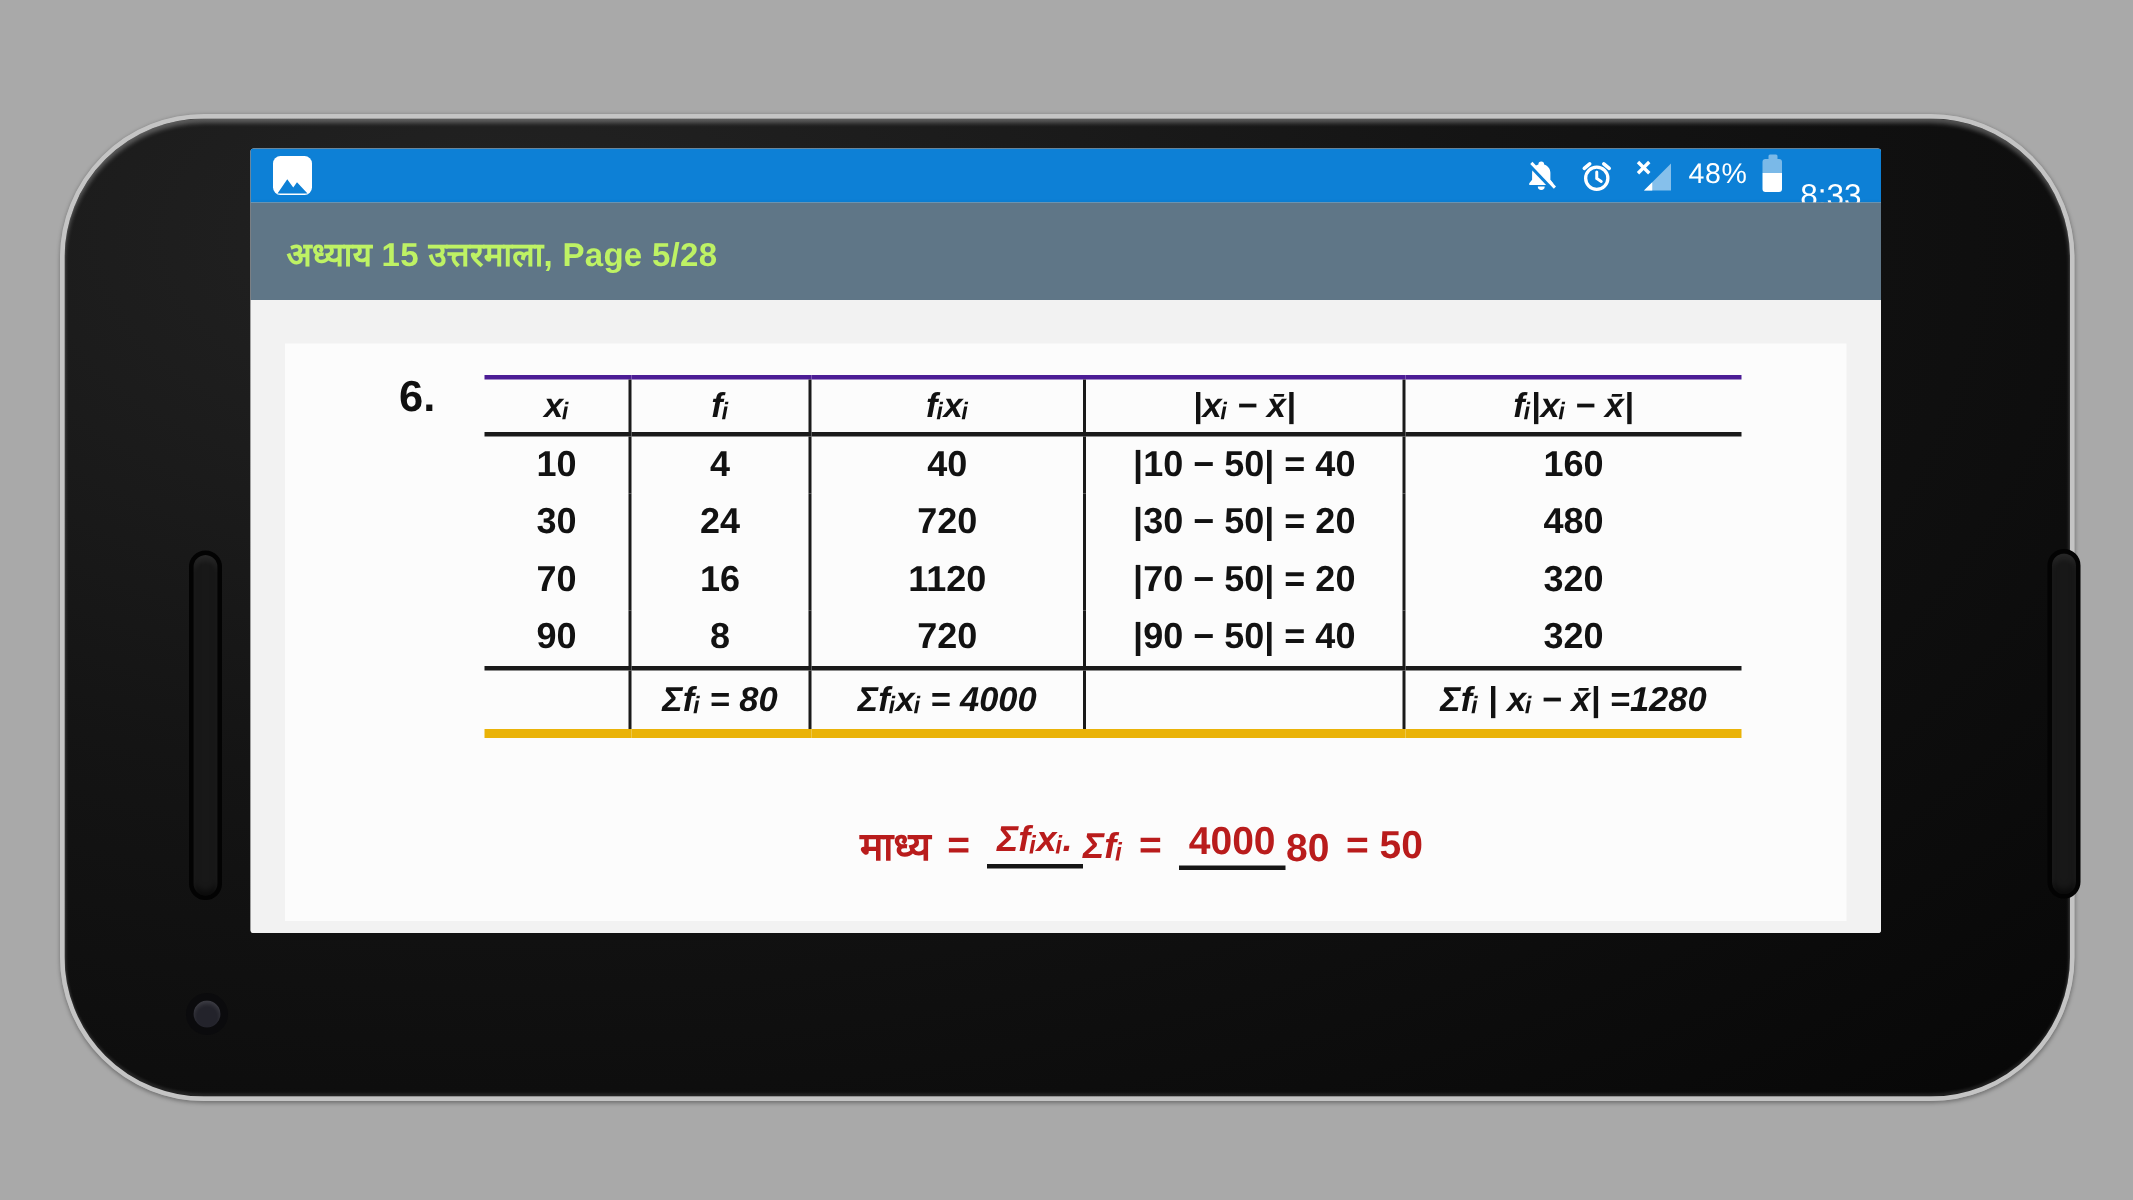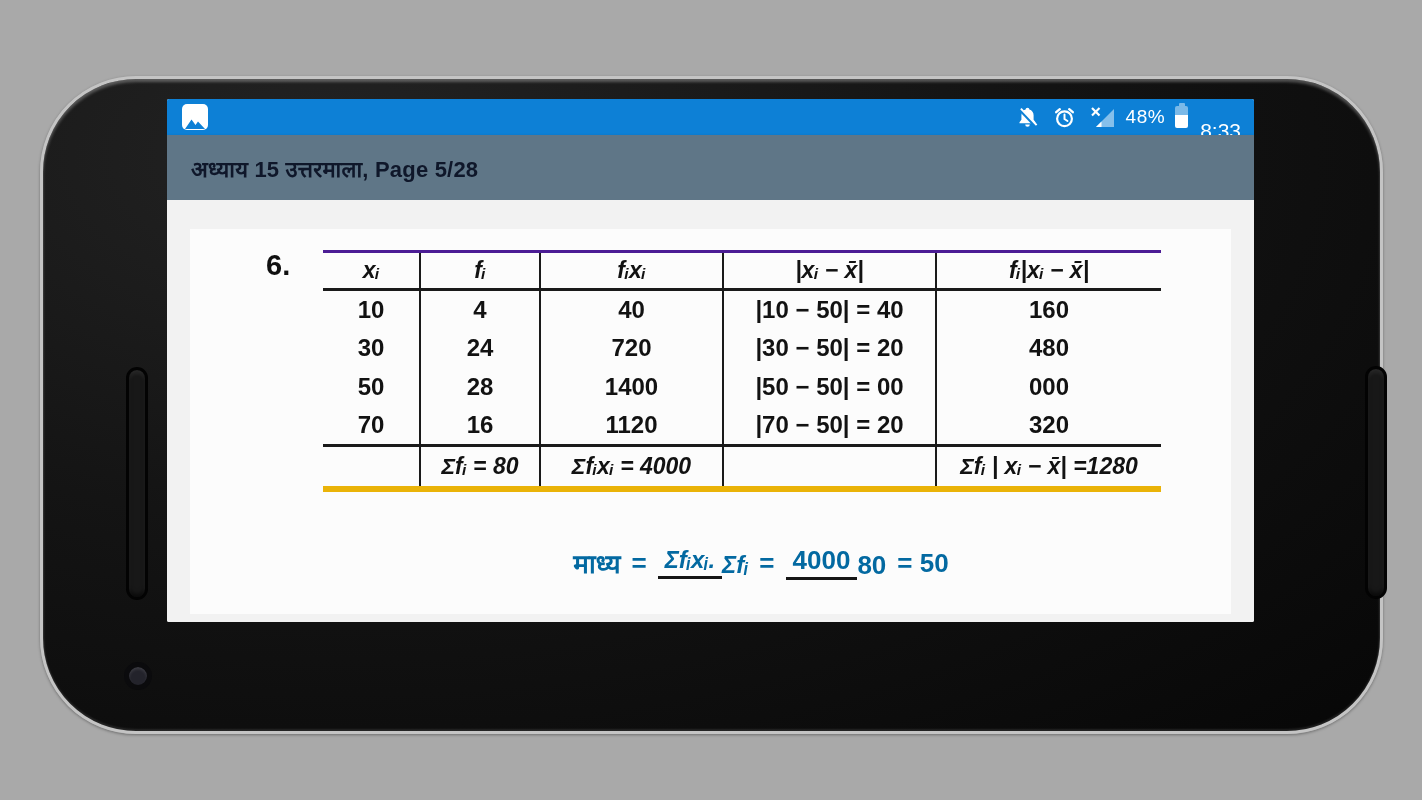--- a/index.html
+++ b/index.html
@@ -59,21 +59,21 @@
     background:rgba(255,255,255,.45); border-radius:1px 1px 0 0;
   }
 
   
   .app-header {
     height:65px; flex:0 0 65px; background:#5f7687;
     display:flex; align-items:center; padding-left:24px;
     box-shadow:0 1px 3px rgba(0,0,0,.18);
   }
   .app-header .title {
-    color:#0f172a; font-size:22px; font-weight:bold; letter-spacing:.2px;
+    color:#bef264; font-size:22px; font-weight:bold; letter-spacing:.2px;
   }
 
   
   .content { position:relative; flex:1; background:#f2f2f2; }
   .doc-page {
     position:absolute; left:23px; top:29px; width:1041px; height:385px;
     background:#fcfcfc; color:#101010;
   }
   .problem-number {
     position:absolute; left:76px; top:20px;
@@ -98,21 +98,21 @@
   .data-table tfoot td {
     height:43px; font-size:23px;
     border-top:3px solid #1a1a1a; border-bottom:6px solid #eab308;
   }
   .sigma-cell { font-style:italic; }
 
   
   .formula {
     position:absolute; left:16px; right:0; top:316px;
     display:flex; justify-content:center; align-items:center; gap:11px;
-    font-size:26px; font-weight:bold; color:#0369a1; padding-left:85px;
+    font-size:26px; font-weight:bold; color:#b91c1c; padding-left:85px;
   }
   .frac { display:inline-flex; flex-direction:row; align-items:center; line-height:1.1; }
   .frac .num { padding:0 7px 3px; border-bottom:3px solid #161616; }
   .frac .den { padding-top:5px; }
   .frac.italic { font-style:italic; font-size:24px; }
 </style>
 </head>
 <body>
 
 <div class="phone-frame">
@@ -196,31 +196,31 @@
             <td>160</td>
           </tr>
           <tr>
             <td>30</td>
             <td>24</td>
             <td>720</td>
             <td>|30 − 50| = 20</td>
             <td>480</td>
           </tr>
           <tr>
-            <td>50</td>
-            <td>28</td>
-            <td>1400</td>
-            <td>|50 − 50| = 00</td>
-            <td>000</td>
-          </tr>
-          <tr>
             <td>70</td>
             <td>16</td>
             <td>1120</td>
             <td>|70 − 50| = 20</td>
+            <td>320</td>
+          </tr>
+          <tr>
+            <td>90</td>
+            <td>8</td>
+            <td>720</td>
+            <td>|90 − 50| = 40</td>
             <td>320</td>
           </tr>
         </tbody>
         <tfoot>
           <tr>
             <td></td>
             <td class="sigma-cell">Σfᵢ = 80</td>
             <td class="sigma-cell">Σfᵢxᵢ = 4000</td>
             <td></td>
             <td class="sigma-cell">Σfᵢ | xᵢ − x̄| =1280</td>

